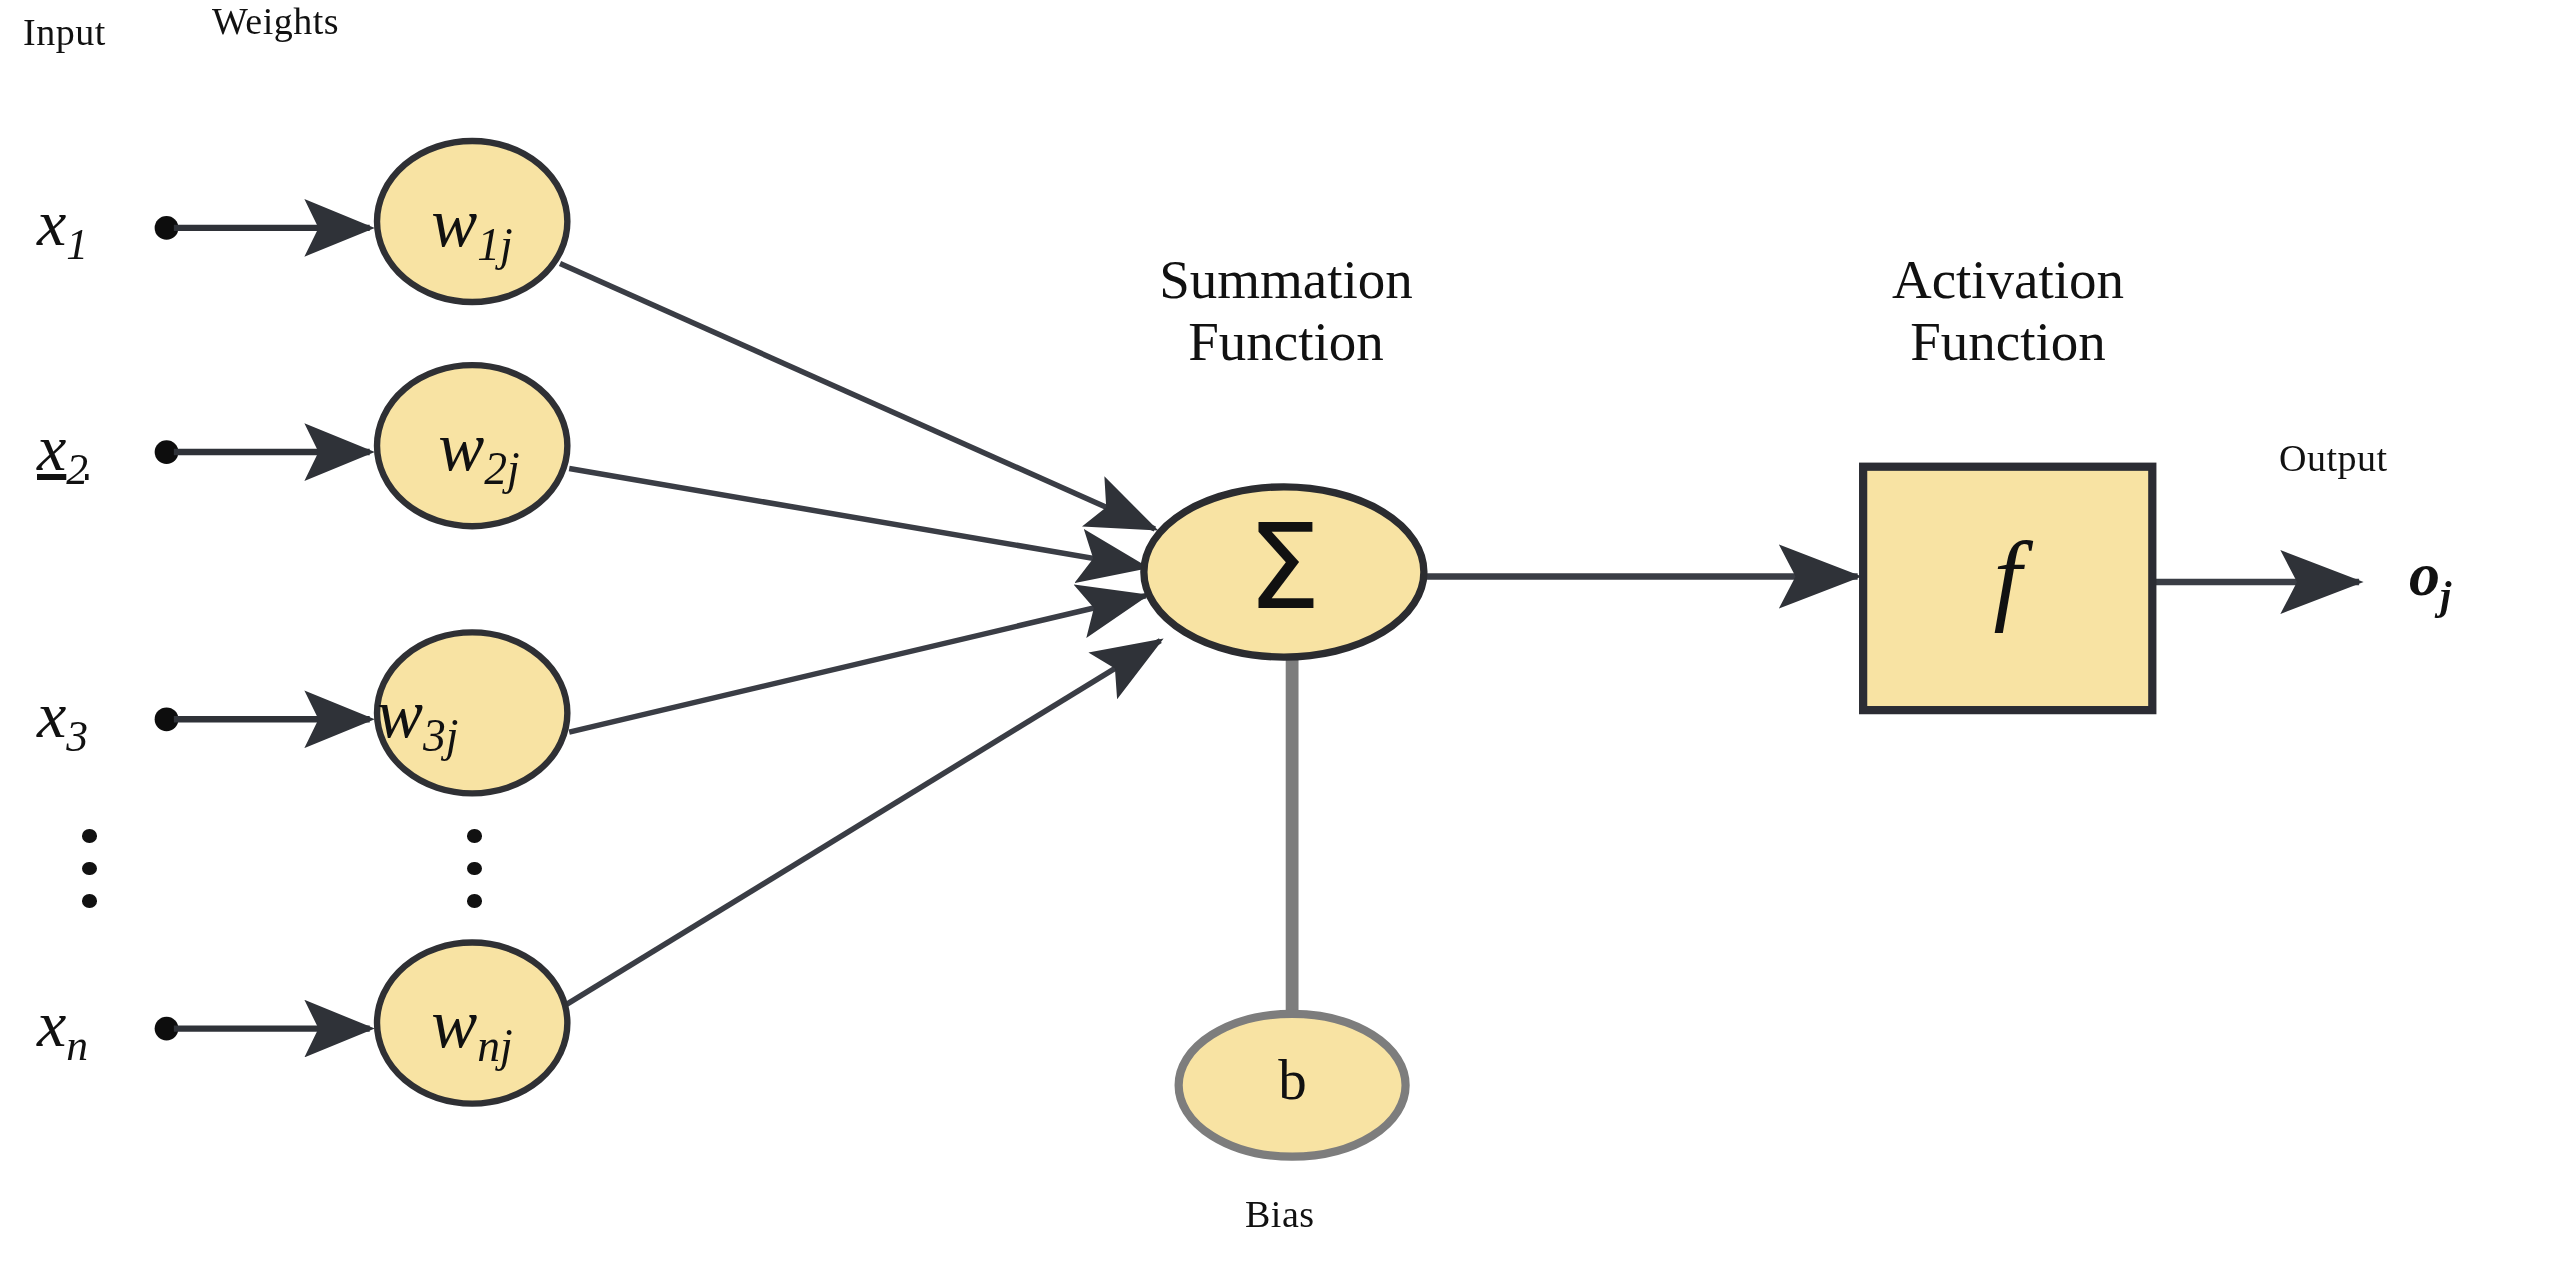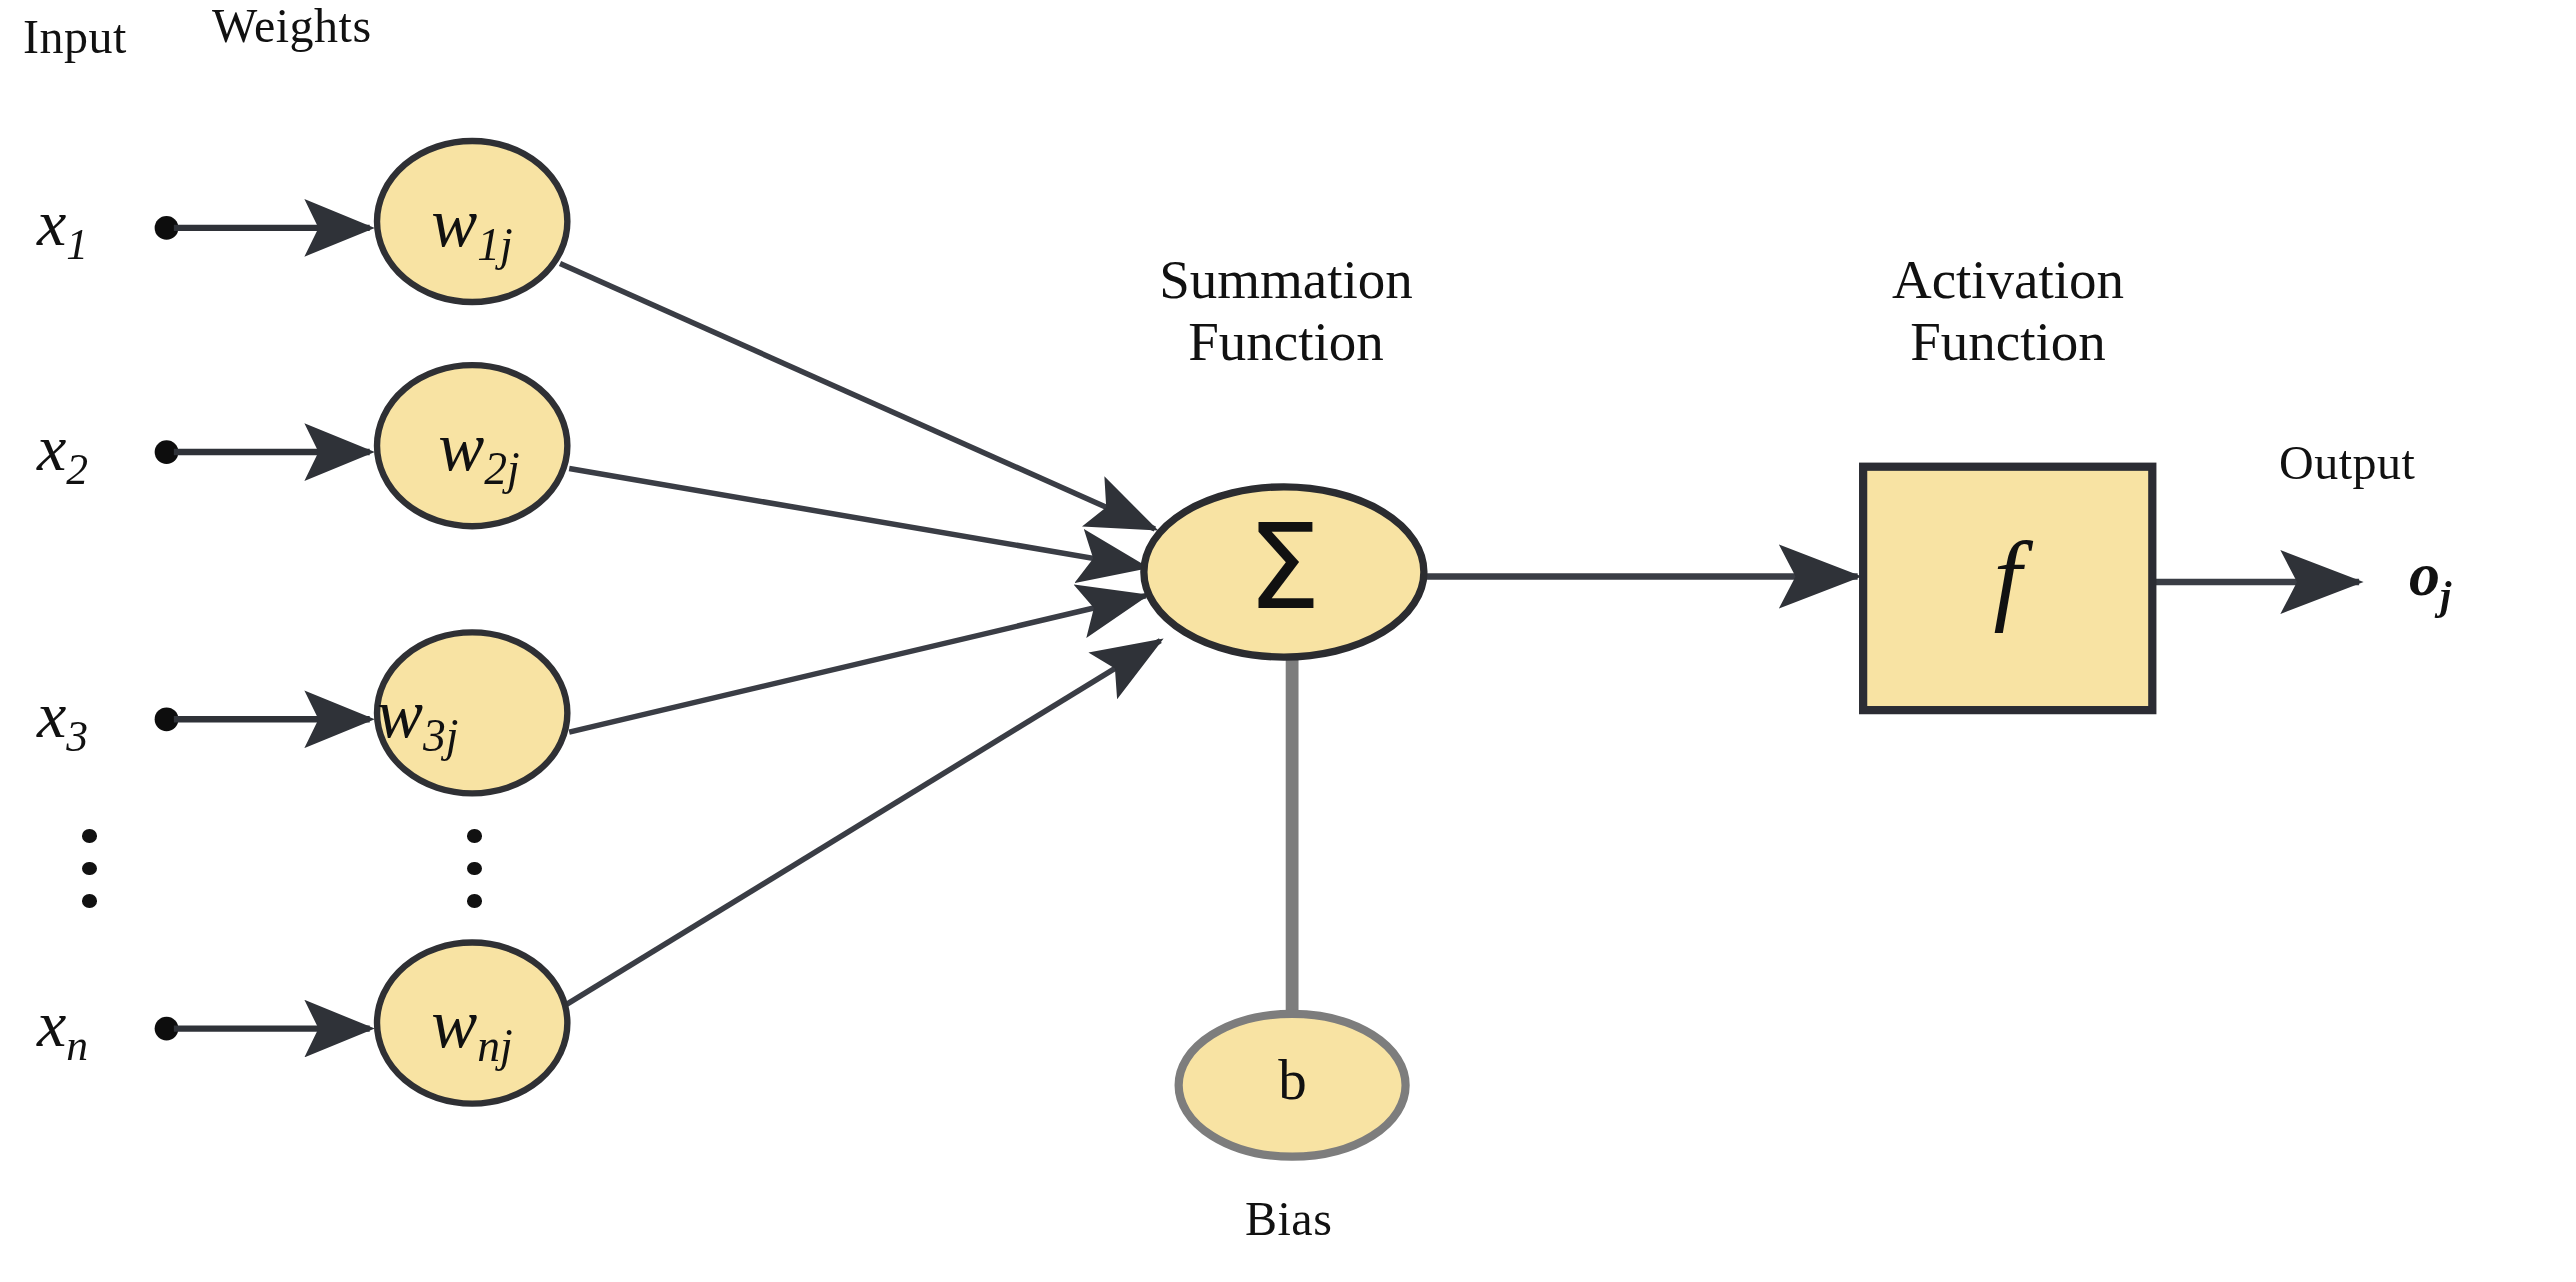--- a/index.html
+++ b/index.html
@@ -26,21 +26,21 @@
     pointer-events: none;
   }
   .lbl {
     position: absolute;
     white-space: nowrap;
     line-height: 1;
     font-family: "Liberation Serif", "DejaVu Serif", serif;
     color: #111111;
   }
   .section-title {
-    font-size: 48px;
+    font-size: 38px;
     letter-spacing: 0.5px;
   }
   .stack-title {
     font-size: 55px;
     text-align: center;
     line-height: 1.12;
     white-space: normal;
   }
   .var {
     font-size: 66px;
@@ -183,21 +183,21 @@
     <div>Function</div>
   </div>
 
   <div class="lbl section-title" style="left:2279px; top:439px;">Output</div>
 
   <div class="lbl section-title" style="left:1245px; top:1195px;">Bias</div>
 
   <div class="lbl var" style="left:37px; top:190px;">
     <span>x</span><span class="sub">1</span>
   </div>
-  <div class="lbl var" style="left:37px; top:415px;">
+  <div class="lbl var" style="left:37px; top:415px;text-decoration:underline;">
     <span>x</span><span class="sub">2</span>
   </div>
   <div class="lbl var" style="left:37px; top:682px;">
     <span>x</span><span class="sub">3</span>
   </div>
   <div class="lbl var" style="left:37px; top:991px;">
     <span>x</span><span class="sub">n</span>
   </div>
 
   <div class="lbl w-text" style="left:377px; top:189px; width:190px; text-align:center;">

